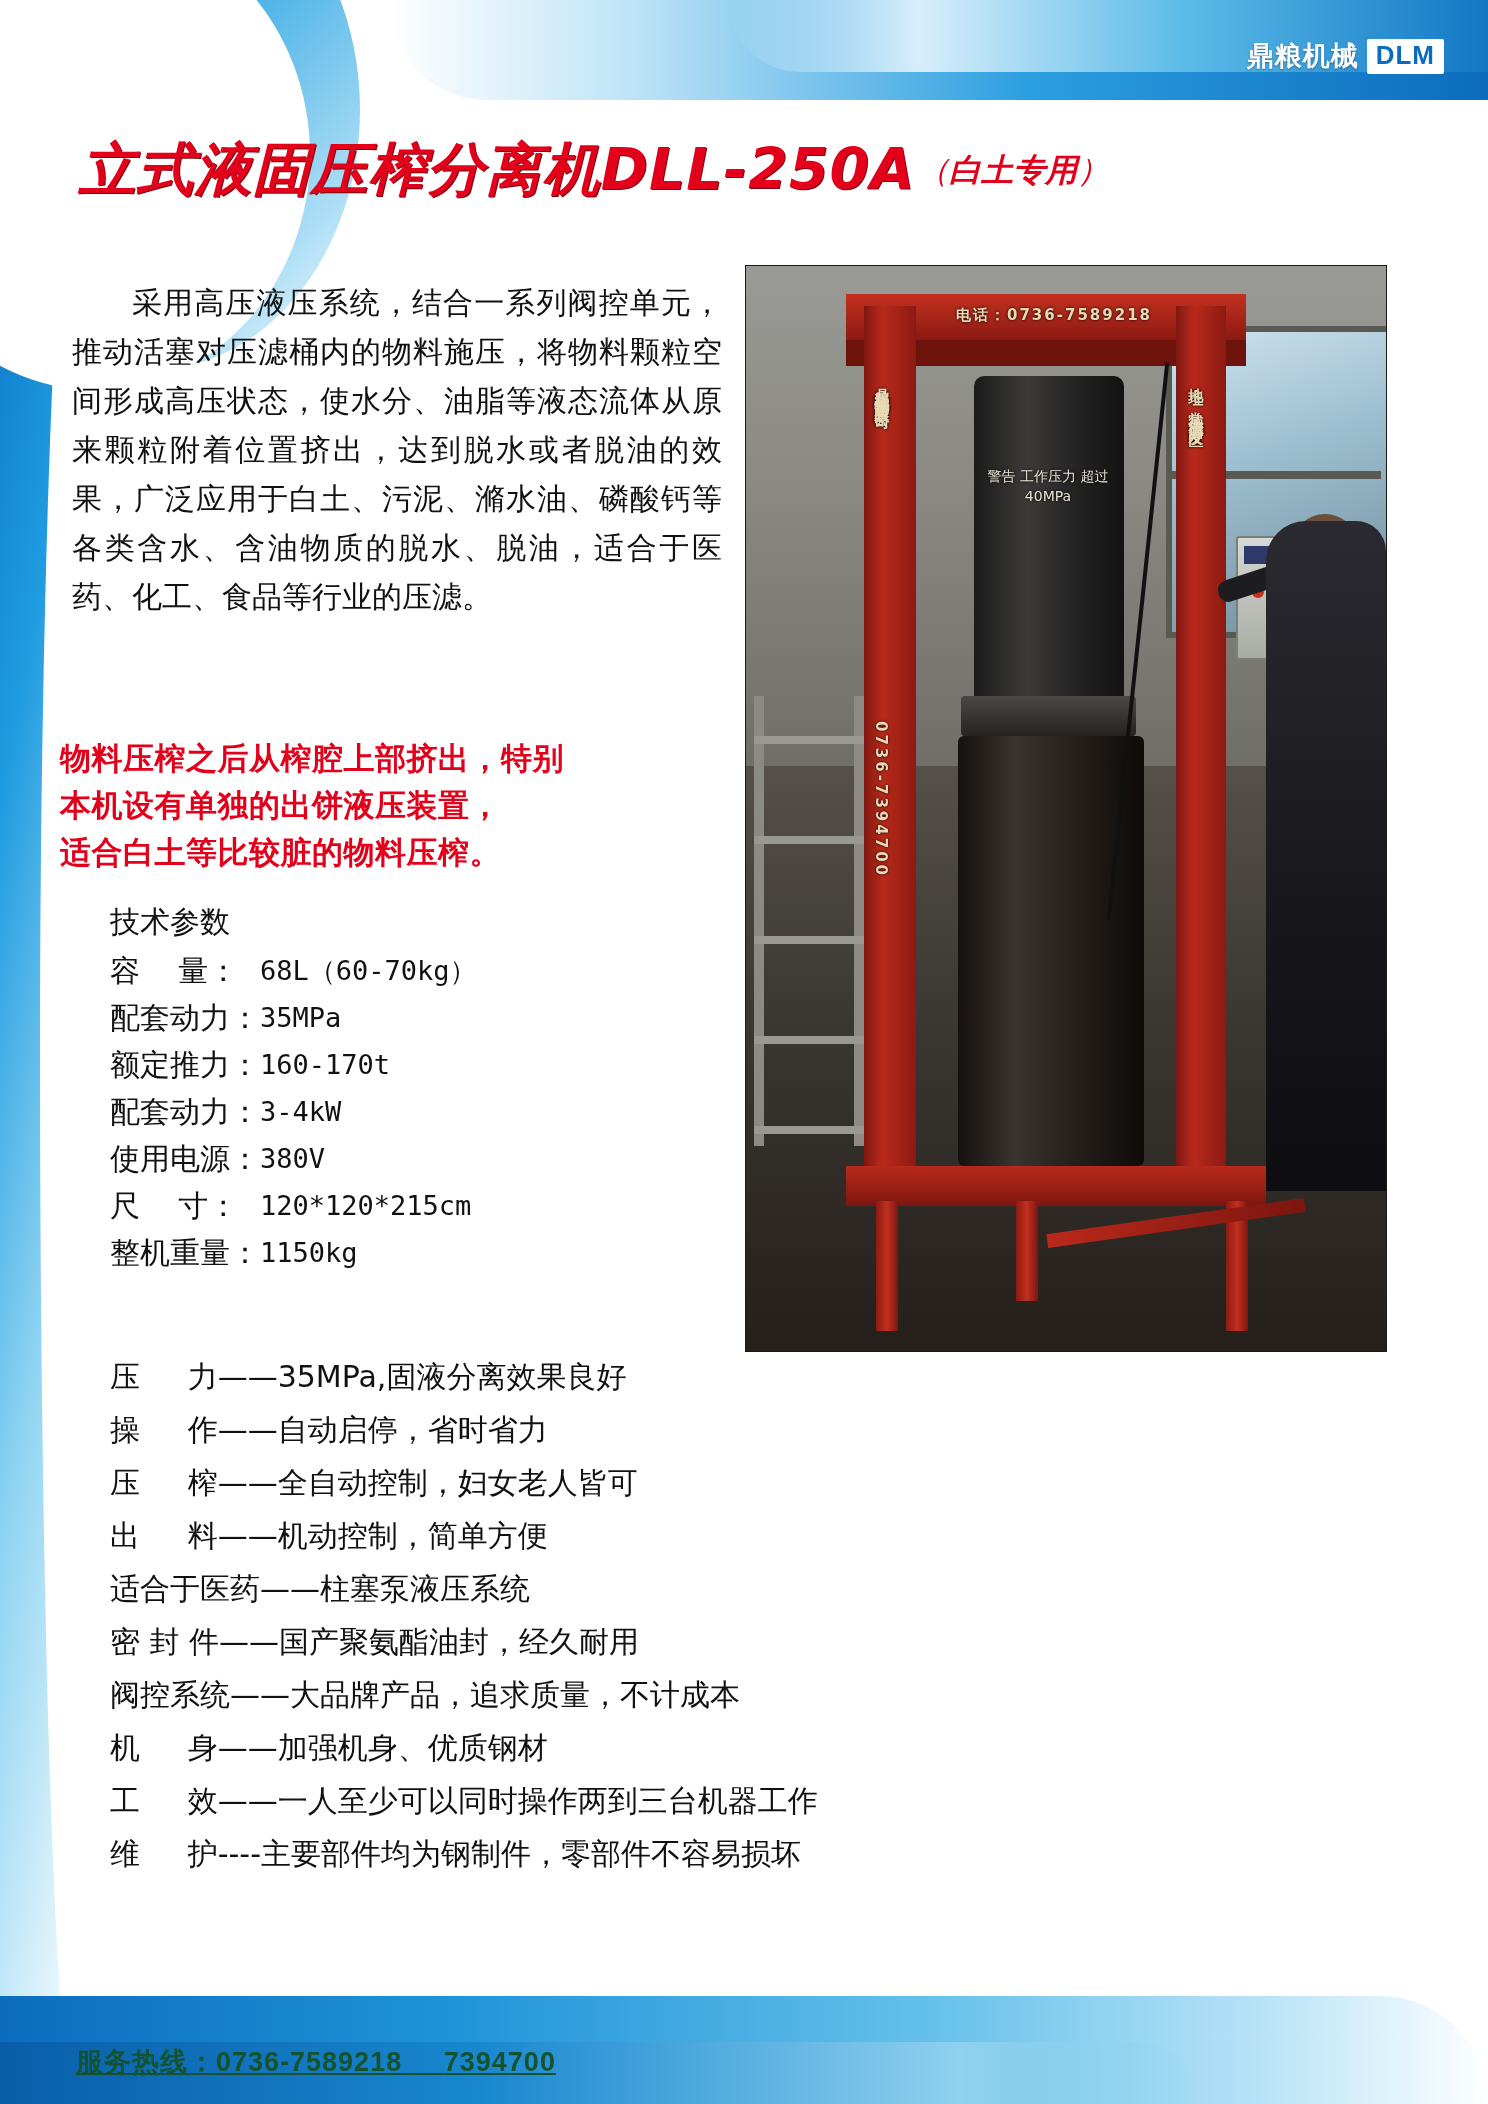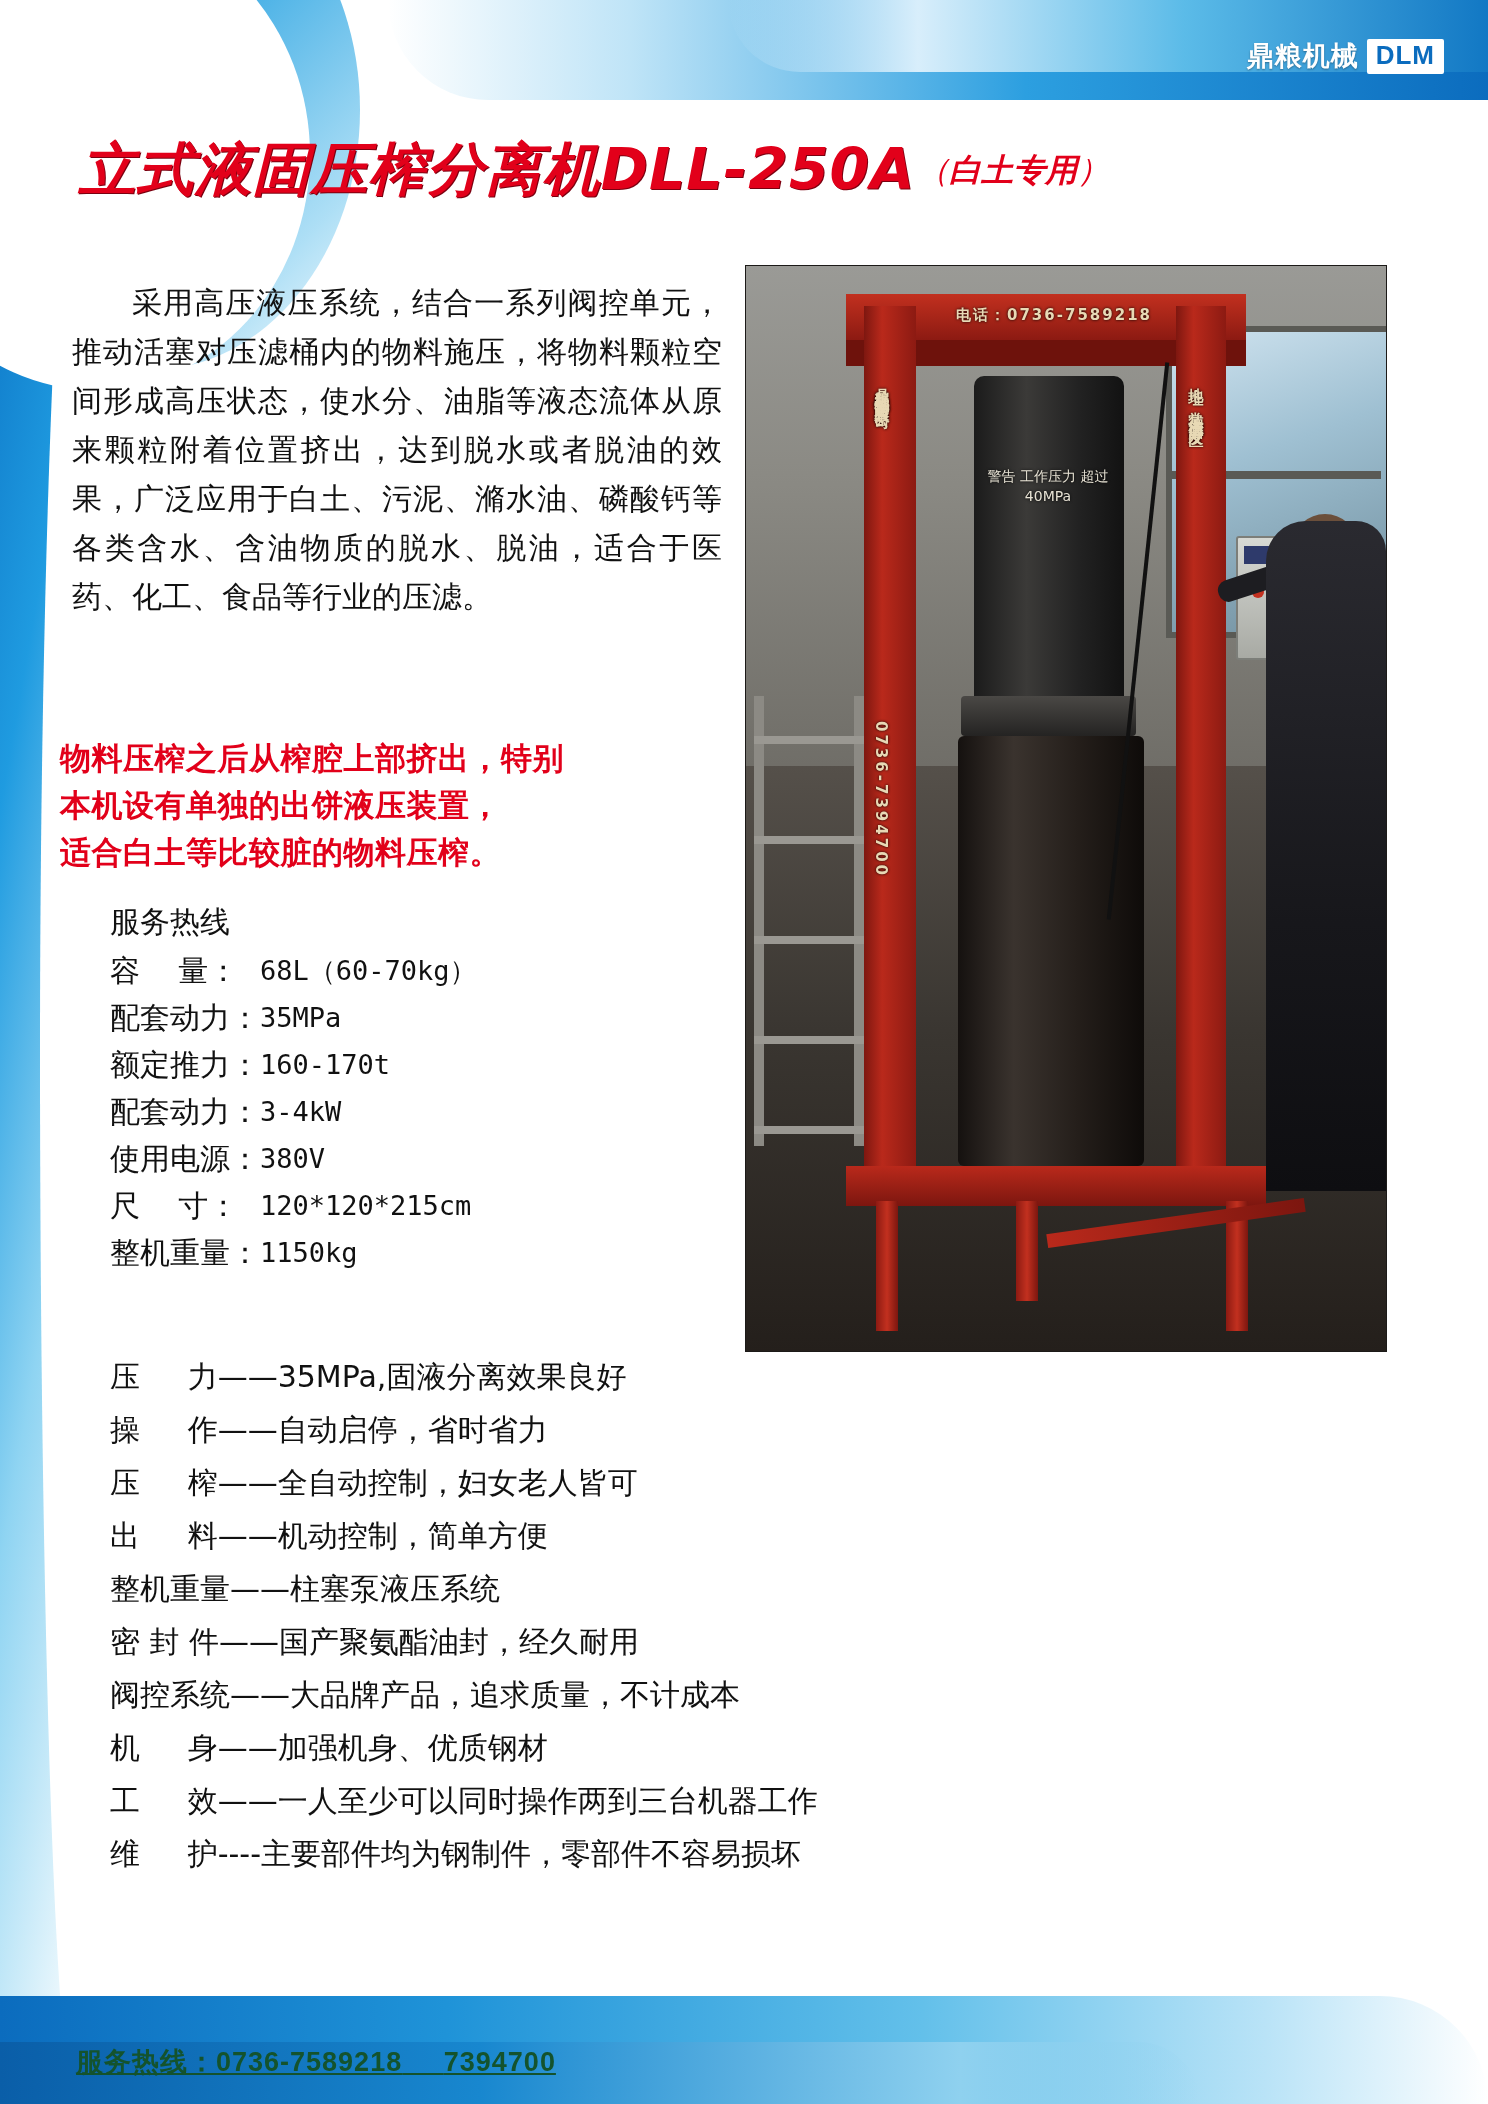--- a/index.html
+++ b/index.html
@@ -281,21 +281,21 @@
     <p>采用高压液压系统，结合一系列阀控单元，推动活塞对压滤桶内的物料施压，将物料颗粒空间形成高压状态，使水分、油脂等液态流体从原来颗粒附着位置挤出，达到脱水或者脱油的效果，广泛应用于白土、污泥、滫水油、磷酸钙等各类含水、含油物质的脱水、脱油，适合于医药、化工、食品等行业的压滤。</p>
   </div>
 
   <div class="highlight">
     <p>物料压榨之后从榨腔上部挤出，特别</p>
     <p>本机设有单独的出饼液压装置，</p>
     <p>适合白土等比较脏的物料压榨。</p>
   </div>
 
   <div class="specs">
-    <div class="specs-title">服务热线</div>
+    <div class="specs-title">技术参数</div>
     <div class="spec-row">
       <span class="spec-key">容    量：</span>
       <span class="spec-val">68L（60-70kg）</span>
     </div>
     <div class="spec-row">
       <span class="spec-key">配套动力：</span>
       <span class="spec-val">35MPa</span>
     </div>
     <div class="spec-row">
       <span class="spec-key">额定推力：</span>
@@ -380,21 +380,21 @@
     </div>
     <div class="feat-row">
       <span class="feat-key">压     榨——</span>
       <span class="feat-val">全自动控制，妇女老人皆可</span>
     </div>
     <div class="feat-row">
       <span class="feat-key">出     料——</span>
       <span class="feat-val">机动控制，简单方便</span>
     </div>
     <div class="feat-row">
-      <span class="feat-key">整机重量——</span>
+      <span class="feat-key">适合于医药——</span>
       <span class="feat-val">柱塞泵液压系统</span>
     </div>
     <div class="feat-row">
       <span class="feat-key">密 封 件——</span>
       <span class="feat-val">国产聚氨酯油封，经久耐用</span>
     </div>
     <div class="feat-row">
       <span class="feat-key">阀控系统——</span>
       <span class="feat-val">大品牌产品，追求质量，不计成本</span>
     </div>

